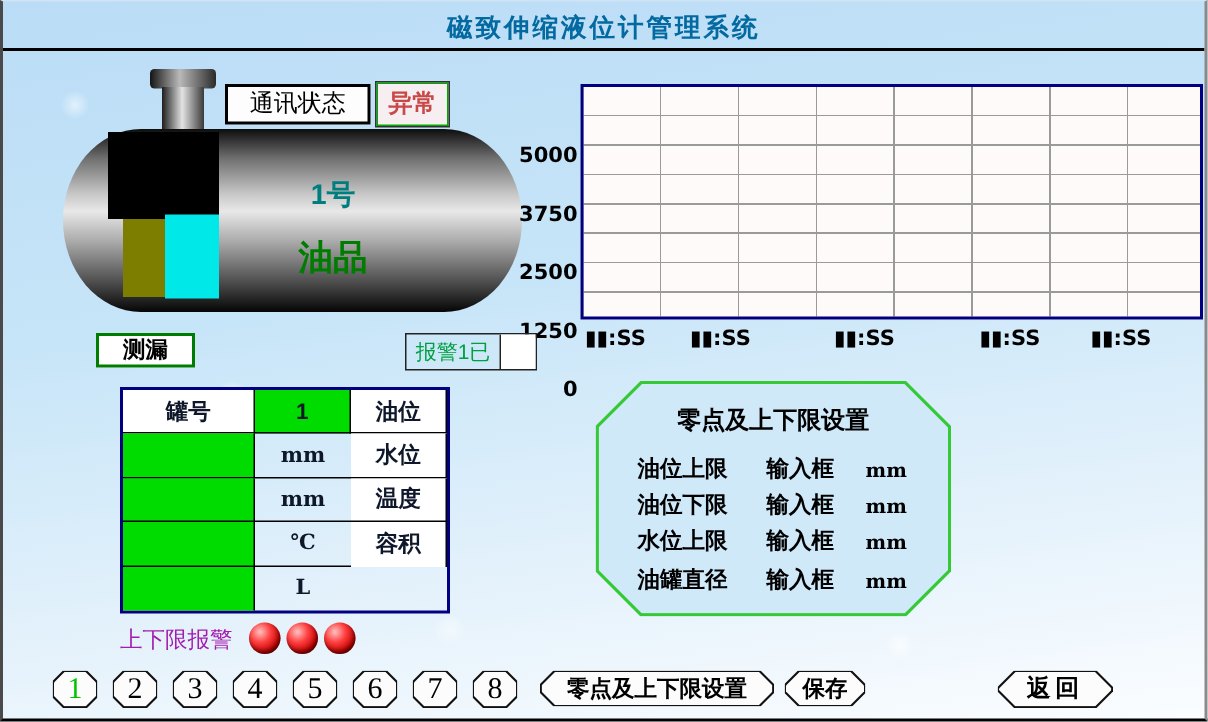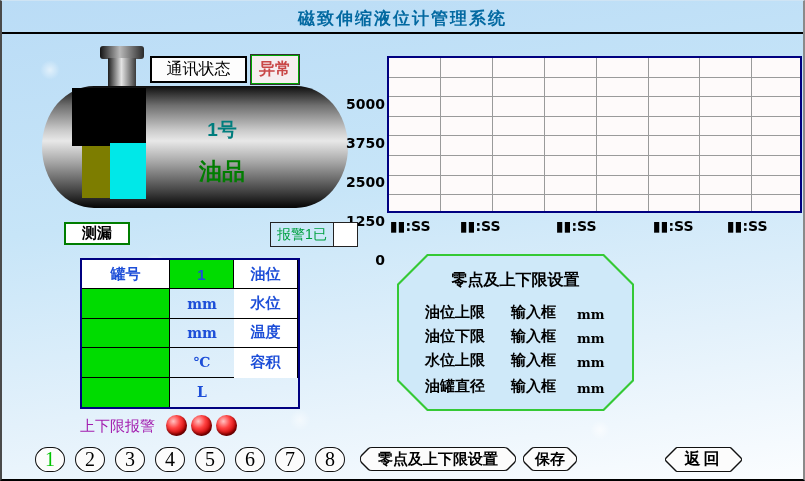--- a/index.html
+++ b/index.html
@@ -56,29 +56,29 @@
   .leak-btn { left:62px; top:221px; width:66px; height:23px; background:#fff; border:2px solid #007d00;
     font-size:15px; font-weight:bold; color:#000; display:flex; align-items:center; justify-content:center; }
   .alarm-box { left:268px; top:221px; width:88px; height:25px; border:1px solid #222; display:flex; }
   .alarm-box .lbl { width:62px; display:flex; align-items:center; justify-content:center; font-size:14px; color:#00a040; }
   .alarm-box .val { flex:1; background:#fff; border-left:1px solid #222; }
 
   
   .dtable { left:78px; top:257px; width:220px; height:151px; border:2px solid #000080;
     display:grid; grid-template-columns:88px 64px 1fr; grid-auto-rows:29.4px; }
   .dtable .cell { border-right:1px solid #000; border-bottom:1px solid #000;
-    display:flex; align-items:center; justify-content:center; font-size:15px; font-weight:bold; color:#1d4ed8; }
+    display:flex; align-items:center; justify-content:center; font-size:15px; font-weight:bold; color:#0f172a; }
   .dtable .lab { background:#fff; }
   .dtable .val { background:#00dc00; }
   .dtable .unit { border-right:none; background:transparent; font-family:"DejaVu Serif", serif; font-weight:bold; font-size:14px; }
   .dtable .r5 { border-bottom:none;text-align:center; }
 
   
   .oct { clip-path:polygon(var(--c) 0, calc(100% - var(--c)) 0, 100% var(--c), 100% calc(100% - var(--c)),
-         calc(100% - var(--c)) 100%, var(--c) 100%, 0 calc(100% - var(--c)), 0 var(--c));border-radius:16px; }
+         calc(100% - var(--c)) 100%, var(--c) 100%, 0 calc(100% - var(--c)), 0 var(--c)); }
   .oct-btn { background:#111; }
   .oct-btn .in { position:absolute; inset:1px; background:#fcfcfc; display:flex; align-items:center; justify-content:center;
     clip-path:polygon(var(--c) 0, calc(100% - var(--c)) 0, 100% var(--c), 100% calc(100% - var(--c)),
     calc(100% - var(--c)) 100%, var(--c) 100%, 0 calc(100% - var(--c)), 0 var(--c)); }
 
   
   .spanel { left:395px; top:253px; width:237px; height:157px; --c:30px; background:#35c935; }
   .spanel .inner { position:absolute; inset:2px; background:#cfe9f9; --c:29px; }
   .spanel .ptitle { position:absolute; top:14px; left:0; width:100%; text-align:center; font-size:16px; font-weight:bold; color:#000; }
   .srow { position:absolute; left:26px; width:190px; height:22px; display:flex; align-items:flex-end; font-weight:bold; color:#000; }

